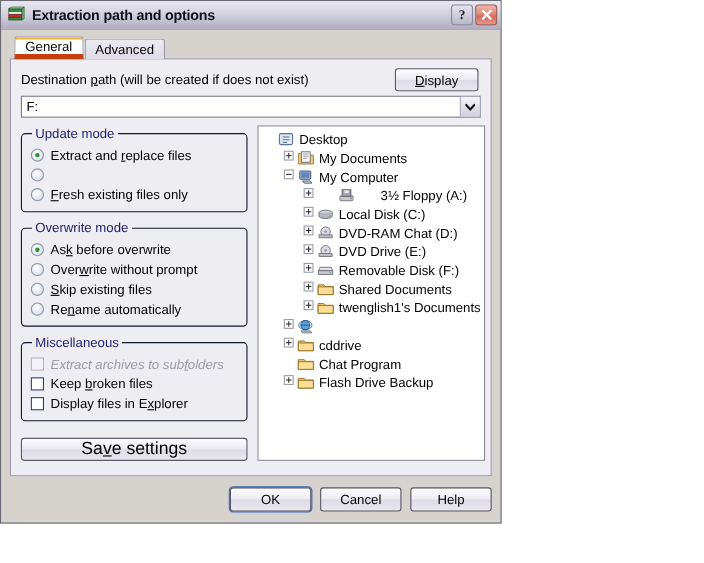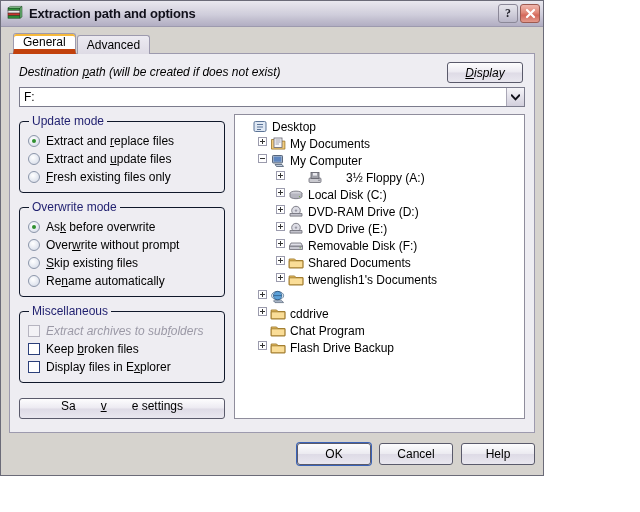--- a/index.html
+++ b/index.html
@@ -4,21 +4,21 @@
 <style>
   html, body {
     margin: 0; padding: 0;
     width: 640px; height: 512px;
     background: #ffffff;
     font-family: "Liberation Sans", sans-serif;
     -webkit-font-smoothing: none;
   }
   #dialog {
     position: absolute; left: 0; top: 0;
-    width: 544px; height: 476px;
+    width: 456px; height: 476px;
     background: #d6d3ce;
     border: 1px solid #6b6b78;
     box-sizing: border-box;
     display: flex; flex-direction: column;
   }
   
   #titlebar {
     height: 26px; flex: none;
     background: linear-gradient(to bottom,#e9e8ef 0%,#dcdae4 28%,#cfcddb 55%,#bfbccd 78%,#b2aec3 100%);
     border-bottom: 1px solid #9d9aae;
@@ -69,21 +69,21 @@
     margin-bottom: 0px;
   }
   #tabpanel {
     position: absolute; left: 8px; right: 8px; top: 26px; bottom: 42px;
     background: #eeedf2;
     border: 1px solid #9d9aae;
     box-sizing: border-box;
     padding: 8px 9px 6px 9px;
   }
   
-  #dest-row { display: flex; align-items: flex-start; justify-content: space-between; font-style: italic; }
+  #dest-row { display: flex; align-items: flex-start; justify-content: space-between; }
   #dest-label { font-size: 12px; color: #000; padding-top: 3px; }
   #display-btn {
     width: 76px; height: 21px; box-sizing: border-box;
     font-size: 12px; color: #000;
     background: linear-gradient(to bottom,#fdfdfe 0%,#eceaf1 48%,#dedbe6 52%,#e9e7ef 100%);
     border: 1px solid #5a5a6b; border-radius: 3px;
     display: flex; align-items: center; justify-content: center;
     margin-right: 2px;
   }
   #path-combo {
@@ -121,22 +121,22 @@
   .radio.on .dot { display: block; }
   .checkbox {
     width: 12px; height: 12px; flex: none; margin-right: 6px;
     box-sizing: border-box; border: 1px solid #2b3f7a; background: #ffffff;
   }
   .checkbox.dis { border-color: #b6b4c0; background: #f3f2f6; }
   #save-btn {
     height: 21px; box-sizing: border-box;
     background: linear-gradient(to bottom,#fdfdfe 0%,#eceaf1 48%,#dedbe6 52%,#e9e7ef 100%);
     border: 1px solid #5a5a6b; border-radius: 3px;
-    display: flex; align-items: flex-start; justify-content: center;
-    font-size: 12px; color: #000; margin-top: auto; gap: 25px;
+    display: flex; align-items: flex-end; justify-content: center;
+    font-size: 16px; color: #000; margin-top: auto;
   }
   
   #tree {
     height: 100%; box-sizing: border-box;
     background: #ffffff; border: 1px solid #8f8d9c;
     padding: 5px 3px 3px 5px; overflow: hidden;
   }
   .tnode { display: flex; align-items: flex-start; height: 17px; font-size: 12px; color: #000; white-space: nowrap; }
   .exp {
     width: 9px; height: 9px; flex: none; box-sizing: border-box;
@@ -231,21 +231,20 @@
           <fieldset class="grp">
             <legend>Update mode</legend>
             <div class="opt">
               <span class="radio on">
                   <span class="dot"></span>
                 </span>
               <span><span>Extract and </span><u>r</u><span>eplace files</span></span>
             </div>
             <div class="opt">
               <span class="radio"></span>
-              <span><span>Extract and </span><u>u</u><span>pdate files</span></span>
             </div>
             <div class="opt">
               <span class="radio"></span>
               <span><span></span><u>F</u><span>resh existing files only</span></span>
             </div>
           </fieldset>
 
           <fieldset class="grp">
             <legend>Overwrite mode</legend>
             <div class="opt">
@@ -350,21 +349,21 @@
               </div>
               <div class="tnode" style="padding-left: 36px;">
                 <span class="exp plus"></span>
                 <span>
                   <svg class="ticon" viewBox="0 0 16 14">
                     <circle cx="8" cy="5.6" r="4.3" fill="#dcdce4" stroke="#6a6a74" stroke-width="0.8"></circle>
                     <circle cx="8" cy="5.6" r="1.2" fill="#9a9aa6"></circle>
                     <path d="M2 8.5 h12 v2.6 h-12 z" fill="#c3c3cc" stroke="#6a6a74" stroke-width="0.8"></path>
                   </svg>
                 </span>
-                <span class="tlabel">DVD-RAM Drive (D:)</span>
+                <span class="tlabel">DVD-RAM Chat (D:)</span>
               </div>
               <div class="tnode" style="padding-left: 36px;">
                 <span class="exp plus"></span>
                 <span>
                   <svg class="ticon" viewBox="0 0 16 14">
                     <circle cx="8" cy="5.6" r="4.3" fill="#dcdce4" stroke="#6a6a74" stroke-width="0.8"></circle>
                     <circle cx="8" cy="5.6" r="1.2" fill="#9a9aa6"></circle>
                     <path d="M2 8.5 h12 v2.6 h-12 z" fill="#c3c3cc" stroke="#6a6a74" stroke-width="0.8"></path>
                   </svg>
                 </span>

